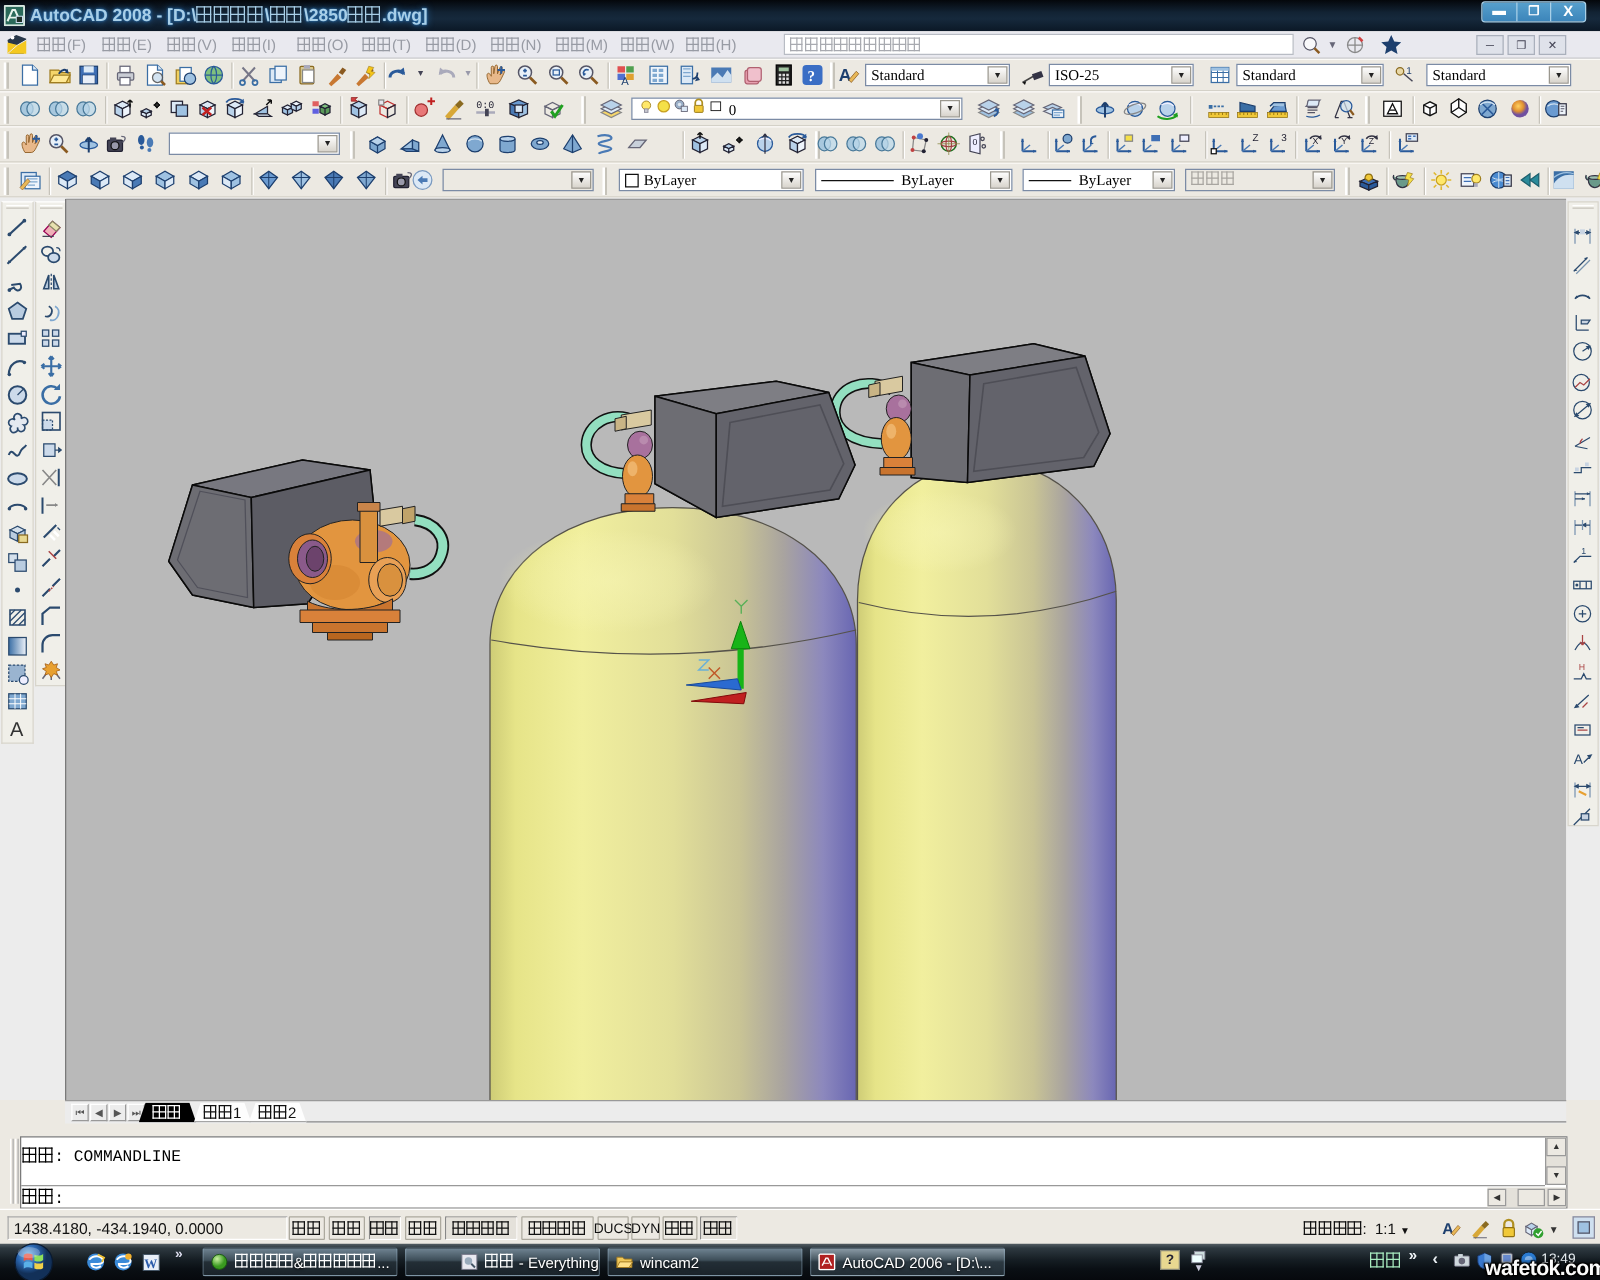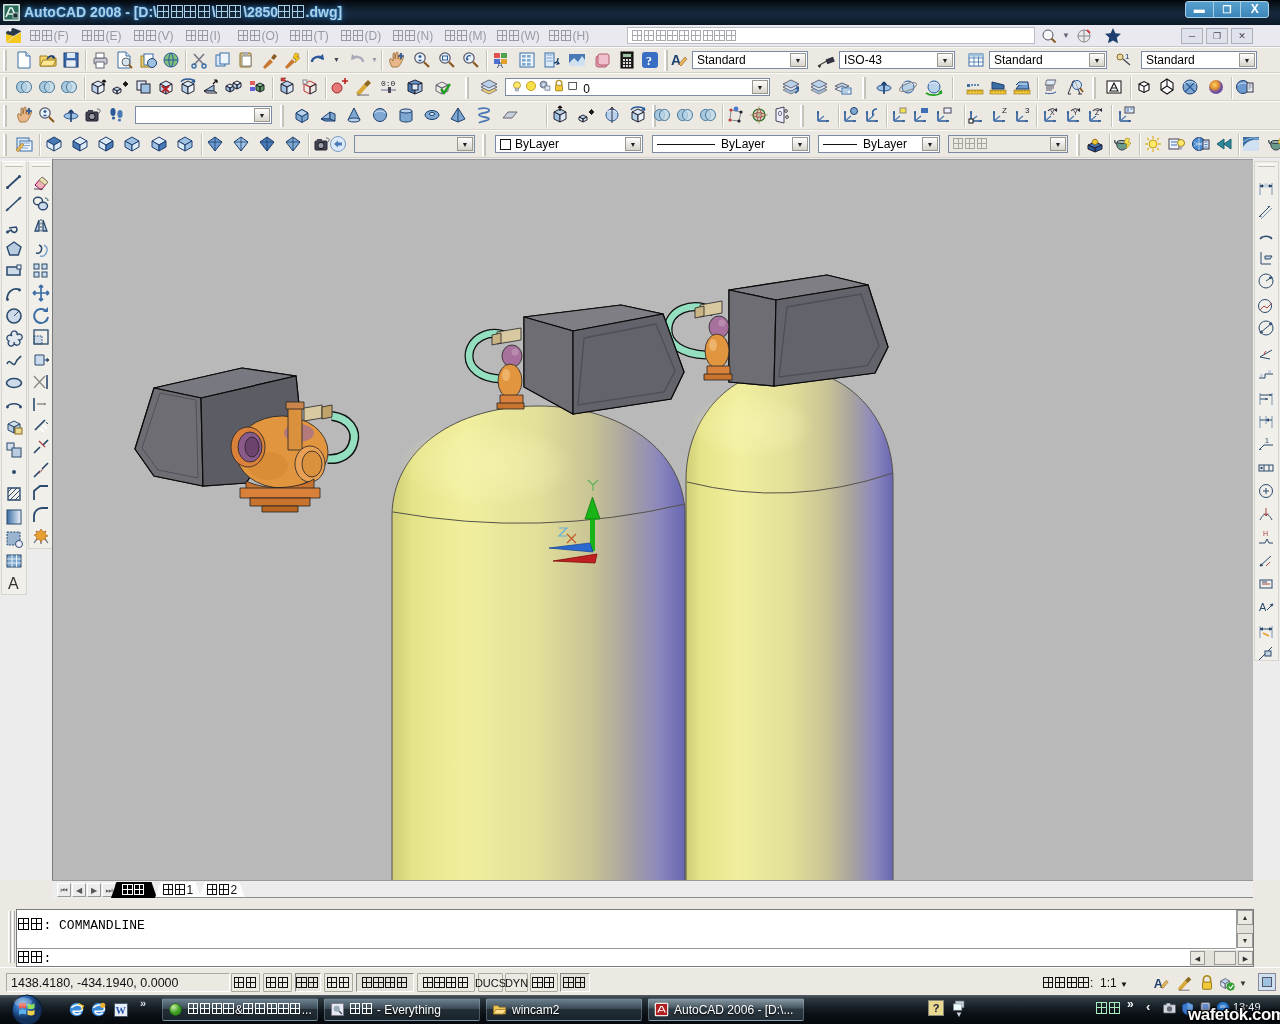--- a/index.html
+++ b/index.html
@@ -1,20 +1,20 @@
 <!DOCTYPE html>
 <html><head><meta charset="utf-8"><style>
 *{margin:0;padding:0;box-sizing:border-box}
 body{font-family:"Liberation Sans",sans-serif;width:1280px;height:1024px;overflow:hidden}
 #root{position:absolute;left:0;top:0;width:1280px;height:1024px;background:#ece9e2;overflow:hidden}
 .ic{position:absolute;width:20px;height:20px}
 .tsep{position:absolute;width:2px;border-left:1px solid #c6c3ba;border-right:1px solid #fff}
 .grip{position:absolute;width:5px;border-left:2px solid #fff;background:linear-gradient(90deg,#c6c3ba 2px,transparent 2px);}
 .combo{position:absolute;border:1px solid #7b8ba5;display:flex;align-items:center;font-size:12px}
-.cbi{flex:1;padding-left:4px;white-space:nowrap;overflow:hidden;font-family:Liberation Sans, sans-serif;font-size:12px}
+.cbi{flex:1;padding-left:4px;white-space:nowrap;overflow:hidden;font-family:Liberation Serif, serif;font-size:12px}
 .cbtn{width:16px;margin-right:1px;background:linear-gradient(#fdfdfd,#d8d4cc);border:1px solid #9a978e;font-size:7px;color:#222;display:flex;align-items:center;justify-content:center}
 .c{display:inline-block;width:.86em;height:.9em;margin-right:.12em;vertical-align:-.06em;
 background-image:linear-gradient(currentColor,currentColor),linear-gradient(currentColor,currentColor),linear-gradient(currentColor,currentColor),linear-gradient(currentColor,currentColor),linear-gradient(currentColor,currentColor),linear-gradient(currentColor,currentColor);
 background-repeat:no-repeat;background-size:100% 1px,100% 1px,1px 100%,1px 100%,100% 1px,1px 100%;
 background-position:0 0,0 100%,0 0,100% 0,0 50%,50% 0}
 .row{position:absolute;left:0;width:1280px;background:#ece9e2;border-bottom:1px solid #d4d1c8;box-shadow:inset 0 1px 0 #fbfaf7}
 .sbtn{position:absolute;top:973px;height:19px;border:1px solid #aca99e;border-radius:1px;font-size:12px;color:#111;display:flex;align-items:center;justify-content:center;background:#ece9e2}
 .sbtn.on{border-color:#888 #fff #fff #888;background:#e4e1da}
 .tb{position:absolute;top:998px;height:23px;border-radius:2px;border:1px solid rgba(160,190,210,.35);background:linear-gradient(#6e8290 0%,#3c4c57 45%,#232e36 50%,#1a232a 100%);color:#fff;font-size:12px;display:flex;align-items:center;padding-left:5px;overflow:hidden;white-space:nowrap}
 </style></head><body>
@@ -226,21 +226,21 @@
     <div class="combo" style="left:692px;top:51px;width:116px;height:18px;background:#fff">
       <span class="cbi">Standard</span>
       <span class="cbtn" style="height:14px">▼</span>
     </div>
     <div class="ic" style="left:816px;top:50px"><svg width="20" height="20" viewBox="0 0 20 20">
         <path d="M2 16L16 8" stroke="#444" stroke-width="1.2"></path>
         <path d="M2 16l3-1-1 3z" fill="#111"></path>
         <rect x="10" y="8" width="8" height="5" fill="#334" transform="rotate(-20 14 10)"></rect>
       </svg></div>
     <div class="combo" style="left:839px;top:51px;width:116px;height:18px;background:#fff">
-      <span class="cbi">ISO-43</span>
+      <span class="cbi">ISO-25</span>
       <span class="cbtn" style="height:14px">▼</span>
     </div>
     <div class="ic" style="left:966px;top:50px"><svg width="20" height="20" viewBox="0 0 20 20">
         <rect x="3" y="4" width="14" height="12" fill="#fff" stroke="#3a6ea5"></rect>
         <path d="M3 8h14M3 12h14M8 4v12M12.5 4v12" stroke="#3a6ea5" stroke-width=".8"></path>
         <rect x="3" y="4" width="14" height="2.6" fill="#9fc2e2"></rect>
       </svg></div>
     <div class="combo" style="left:989px;top:51px;width:118px;height:18px;background:#fff">
       <span class="cbi">Standard</span>
       <span class="cbtn" style="height:14px">▼</span>
@@ -1310,21 +1310,21 @@
         <defs>
           <radialGradient id="gb" cx=".35" cy=".3">
             <stop offset="0" stop-color="#c8f0a0"></stop>
             <stop offset="1" stop-color="#3a9a20"></stop>
           </radialGradient>
         </defs>
         <circle cx="10" cy="10" r="8" fill="url(#gb)" stroke="#1a5a10"></circle>
       </svg>
       <span style="margin-left:5px;text-shadow:0 1px 2px #000"><i class="c"></i><i class="c"></i><i class="c"></i><i class="c"></i>&amp;<i class="c"></i><i class="c"></i><i class="c"></i><i class="c"></i><i class="c"></i>...</span>
     </div>
-    <div class="tb" style="left:324px;width:156px;">
+    <div class="tb" style="left:324px;width:156px;justify-content:flex-end;">
       <svg width="15" height="15" viewBox="0 0 20 20">
         <rect x="2" y="2" width="16" height="16" fill="#e8e8f0" stroke="#778"></rect>
         <circle cx="9" cy="9" r="4" fill="#9ab"></circle>
         <path d="M12 12l4 4" stroke="#456" stroke-width="2"></path>
       </svg>
       <span style="margin-left:5px;text-shadow:0 1px 2px #000"><i class="c"></i><i class="c"></i> - Everything</span>
     </div>
     <div class="tb" style="left:486px;width:156px;">
       <svg width="15" height="15" viewBox="0 0 20 20">
         <path d="M2 5h6l2 2h8v9H2z" fill="#f0c85a" stroke="#a07820"></path>

